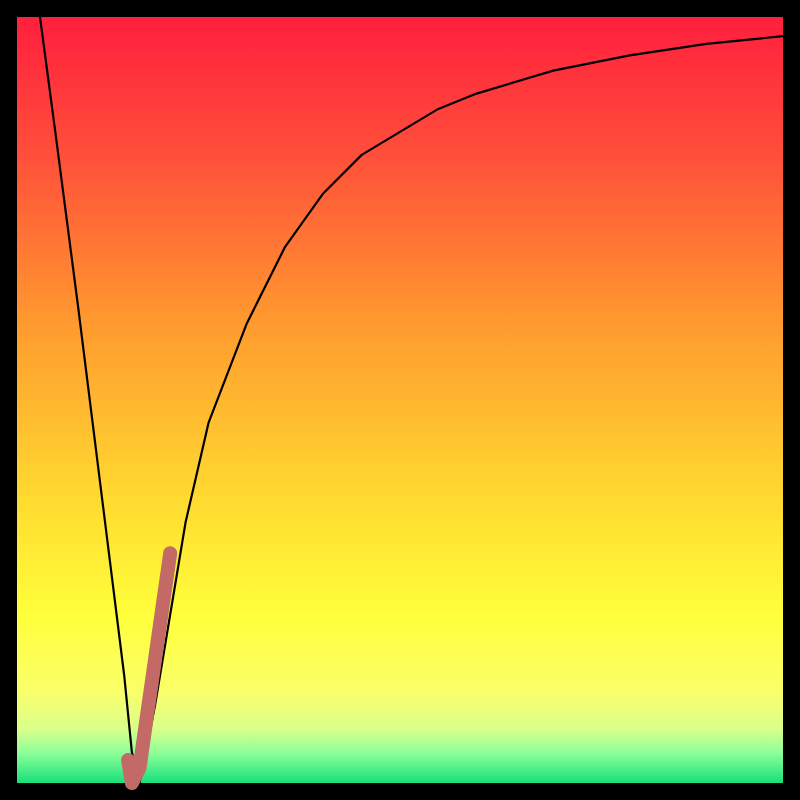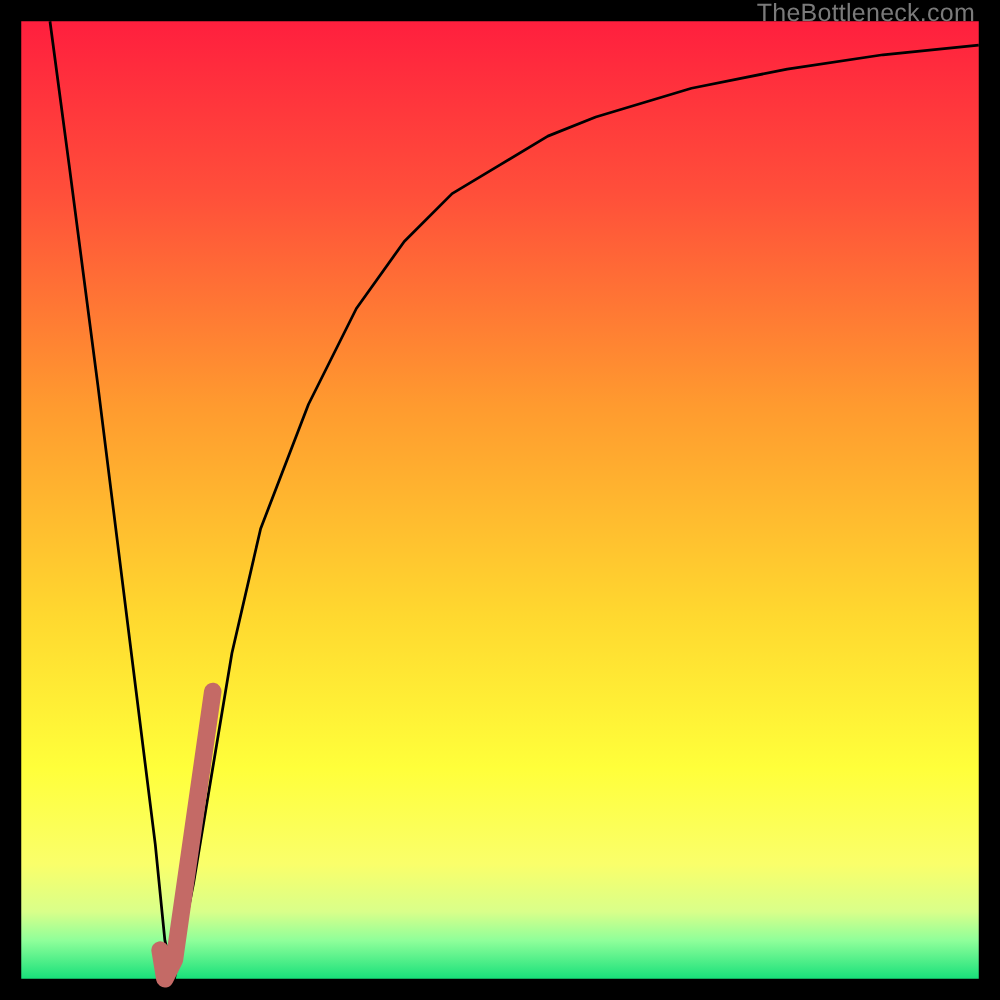--- a/index.html
+++ b/index.html
@@ -47,14 +47,13 @@
 </style>
 </head>
 <body>
 
 <div class="frame">
   <div class="plot" id="plot" style="background: linear-gradient(rgb(255, 31, 62) 0%, rgb(255, 79, 58) 18%, rgb(255, 154, 47) 40%, rgb(255, 216, 47) 62%, rgb(255, 255, 58) 78%, rgb(250, 255, 106) 88%, rgb(217, 255, 138) 93%, rgb(143, 255, 154) 96%, rgb(24, 224, 122) 100%);"></div>
   <svg class="curve" id="svg" viewBox="0 0 766 766" preserveAspectRatio="none">
       <path d="M22.98 0.00 L38.30 114.90 L61.28 291.08 L76.60 413.64 L91.92 536.20 L107.24 658.76 L114.90 735.36 L122.56 766.00 L137.88 689.40 L153.20 597.48 L168.52 505.56 L191.50 405.98 L229.80 306.40 L268.10 229.80 L306.40 176.18 L344.70 137.88 L383.00 114.90 L421.30 91.92 L459.60 76.60 L536.20 53.62 L612.80 38.30 L689.40 26.81 L766.00 19.15" fill="none" stroke="#000000" stroke-width="2.2" stroke-linejoin="round"></path>
       <path d="M111.07 743.02 L114.90 766.00 L122.56 750.68 L130.22 697.06 L137.88 643.44 L145.54 589.82 L153.20 536.20" fill="none" stroke="#c46a66" stroke-width="14" stroke-linecap="round" stroke-linejoin="round"></path>
     </svg>
-  <div class="watermark">TheBottleneck.com</div>
 </div>
 
 </body></html>

